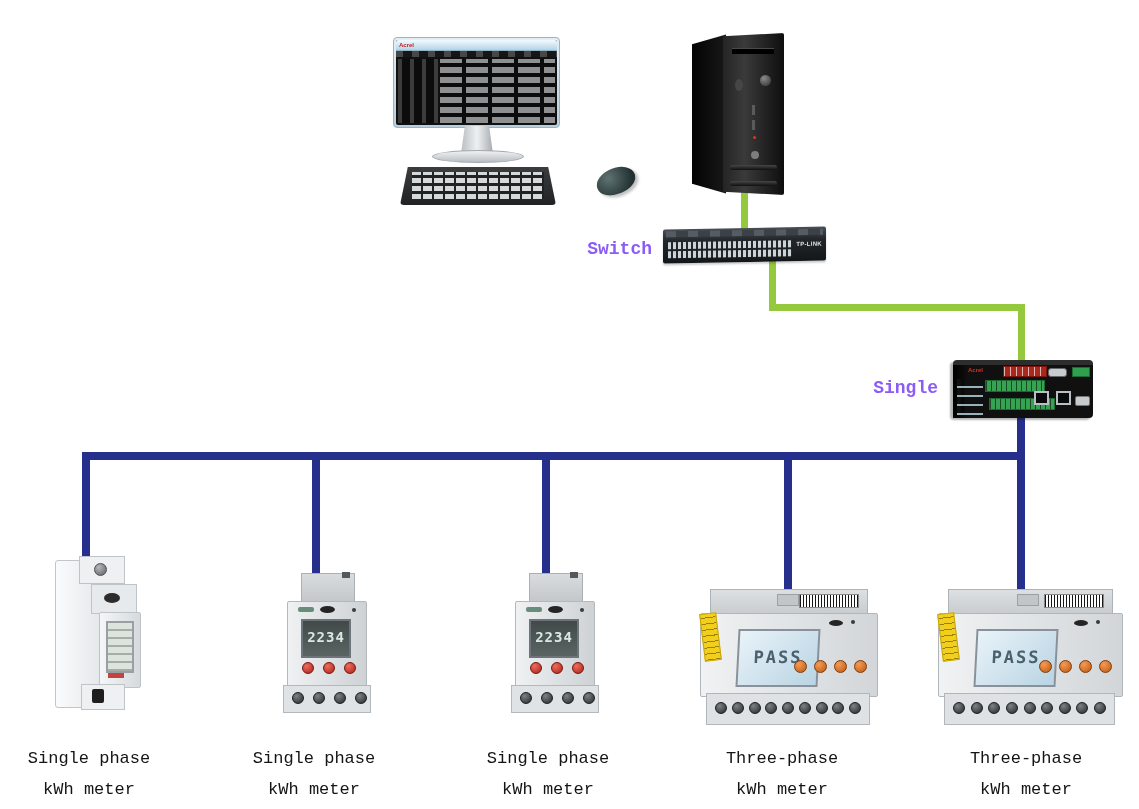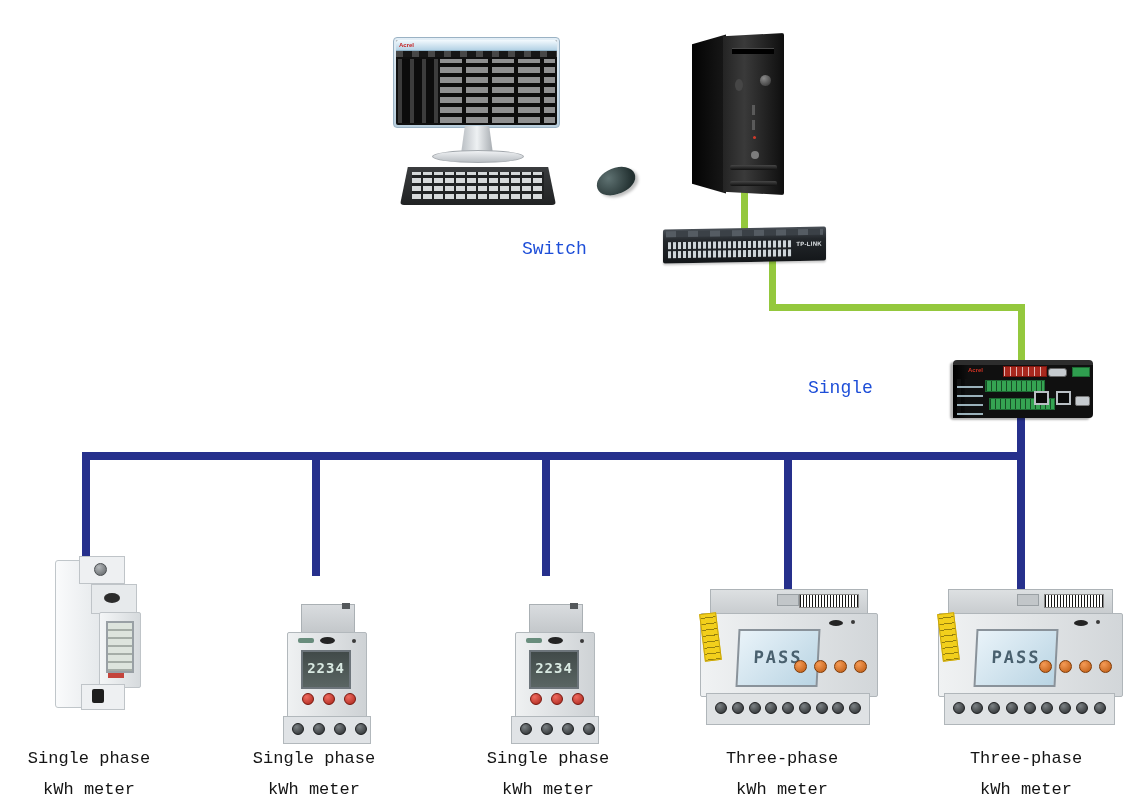--- a/index.html
+++ b/index.html
@@ -87,21 +87,21 @@
     background-image:
       repeating-linear-gradient(0deg,rgba(170,195,205,.9) 0 2px,transparent 2px 9px),
       repeating-linear-gradient(90deg,#101010 0 4px,transparent 4px 8px);}
   .gw-term{position:absolute;height:10px;background:#35a352;border:1px solid #1d6b33;
     background-image:repeating-linear-gradient(90deg,rgba(0,0,0,.55) 0 1px,transparent 1px 5px);}
   .gw-rj45{position:absolute;top:26px;width:15px;height:14px;background:#0a0a0a;border:2px solid #b9bfc4;box-sizing:border-box;}
   .gw-usb{position:absolute;right:3px;top:31px;width:13px;height:8px;border-radius:2px;background:#c6cbcf;border:1px solid #777;}
 
   
   .dev-label{position:absolute;font-family:"Liberation Mono","DejaVu Sans Mono",monospace;
-    font-size:18px;color:#1d4ed8;width:130px;text-align:left;}
+    font-size:18px;color:#8b5cf6;width:130px;text-align:right;font-weight:bold;}
   .meter-label{position:absolute;top:749px;width:220px;text-align:center;
     font-family:"Liberation Mono","DejaVu Sans Mono",monospace;font-size:17px;color:#141414;}
   .meter-label .l2{margin-top:12px;}
 
   
   .meter1{left:53px;top:556px;width:84px;height:154px;}
   .m1-back{position:absolute;left:2px;top:4px;width:62px;height:146px;border-radius:3px;
     background:linear-gradient(90deg,#fafbfc,#dde1e4);border:1px solid #c0c6ca;}
   .m1-topterm{position:absolute;left:26px;top:0;width:44px;height:26px;background:#eef0f2;border:1px solid #bfc4c8;}
   .m1-screw{position:absolute;left:14px;top:6px;width:11px;height:11px;border-radius:50%;
@@ -110,21 +110,21 @@
   .m1-ir{position:absolute;left:12px;top:8px;width:16px;height:10px;border-radius:50%;background:#2c2c2c;}
   .m1-front{position:absolute;left:46px;top:56px;width:40px;height:74px;border-radius:2px;
     background:linear-gradient(90deg,#f4f6f7,#d6dadd);border:1px solid #bfc4c8;}
   .m1-display{position:absolute;left:6px;top:8px;width:24px;height:48px;background:#dde4dd;
     border:2px solid #99a0a5;background-image:repeating-linear-gradient(0deg,rgba(60,70,65,.35) 0 2px,transparent 2px 8px);}
   .m1-redtag{position:absolute;left:8px;top:60px;width:16px;height:5px;background:#c4443c;}
   .m1-botterm{position:absolute;left:28px;top:128px;width:42px;height:24px;background:#eef0f2;border:1px solid #bfc4c8;}
   .m1-hook{position:absolute;left:10px;top:4px;width:12px;height:14px;border-radius:2px;background:#1e1e1e;}
 
   
-  .meter2{top:602px;width:86px;height:141px;}
+  .meter2{top:571px;width:86px;height:141px;}
   .m2-cap{position:absolute;left:18px;top:2px;width:52px;height:28px;background:linear-gradient(#d9dcdf,#c3c7ca);
     border:1px solid #aab0b4;}
   .m2-capnotch{position:absolute;right:4px;top:-2px;width:8px;height:6px;background:#54585b;}
   .m2-body{position:absolute;left:4px;top:30px;width:78px;height:84px;border-radius:2px;
     background:linear-gradient(90deg,#eff1f2,#ced2d5);border:1px solid #b2b8bc;}
   .m2-logo{position:absolute;left:10px;top:5px;width:16px;height:5px;background:#3d6e57;border-radius:2px;opacity:.75;}
   .m2-ir{position:absolute;left:32px;top:4px;width:15px;height:7px;border-radius:50%;background:#242424;}
   .m2-led{position:absolute;right:10px;top:6px;width:4px;height:4px;border-radius:50%;background:#3a3a3a;}
   .m2-lcd{position:absolute;left:13px;top:17px;width:46px;height:35px;border:2px solid #6d757b;
     background:linear-gradient(#414a49,#5a6563);color:#d9e9e2;font-family:"DejaVu Sans Mono",monospace;

